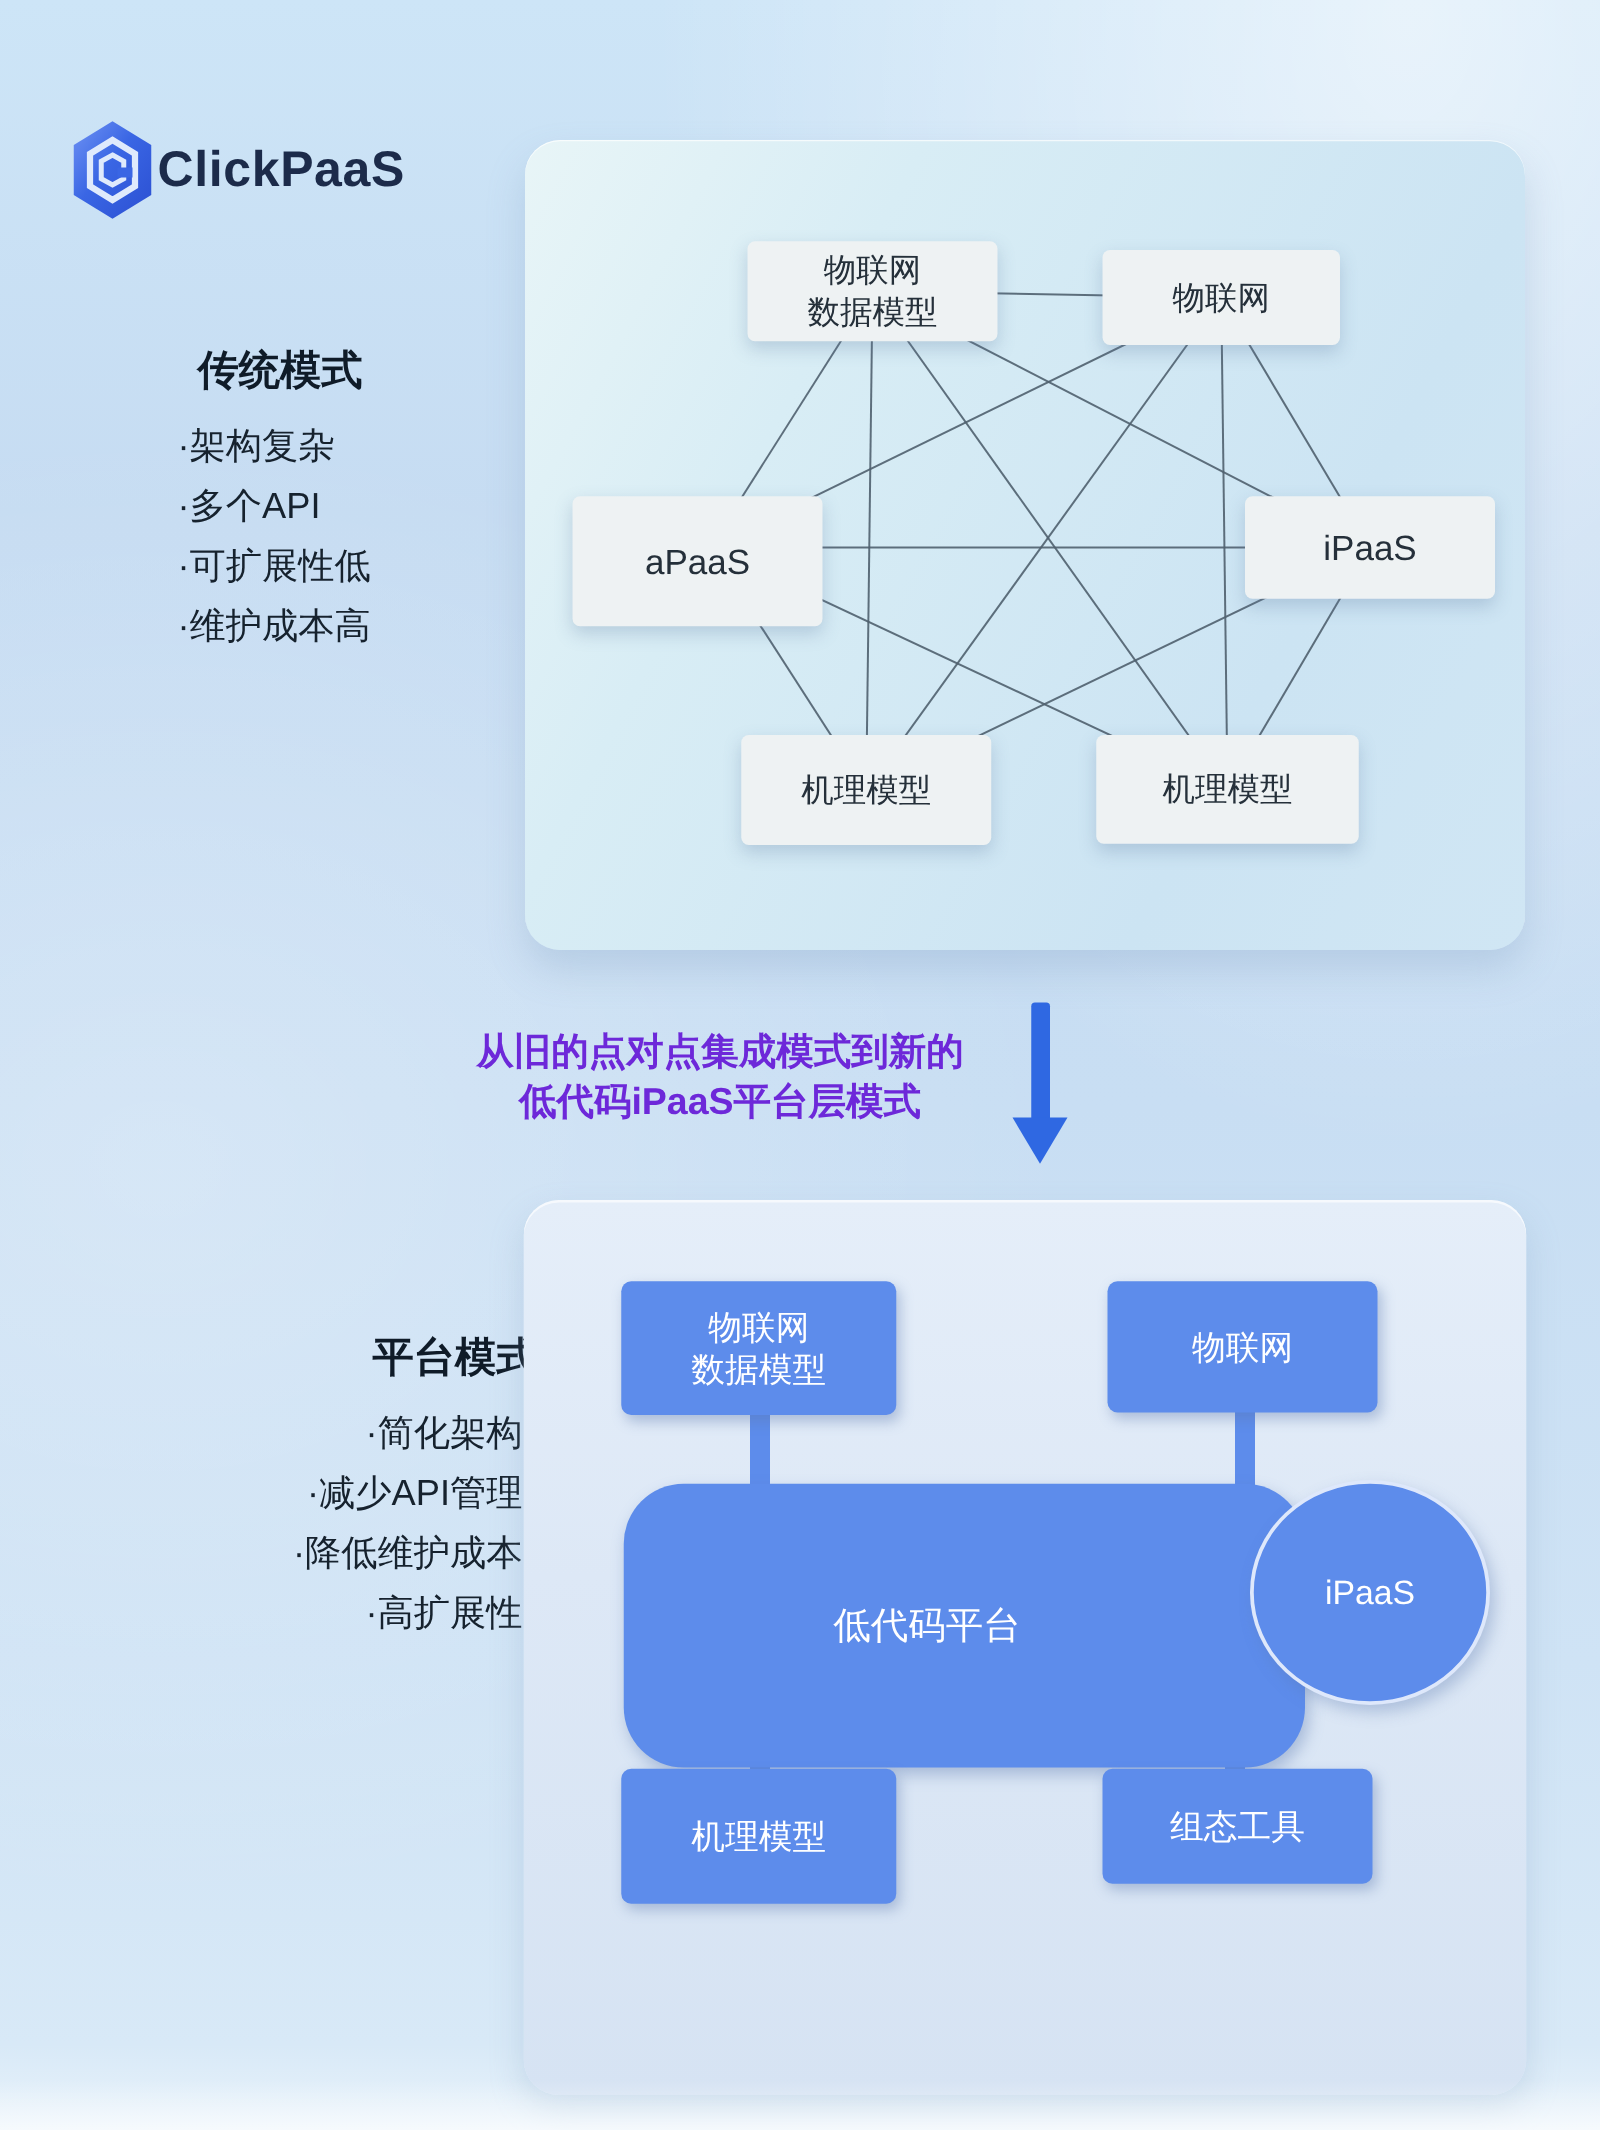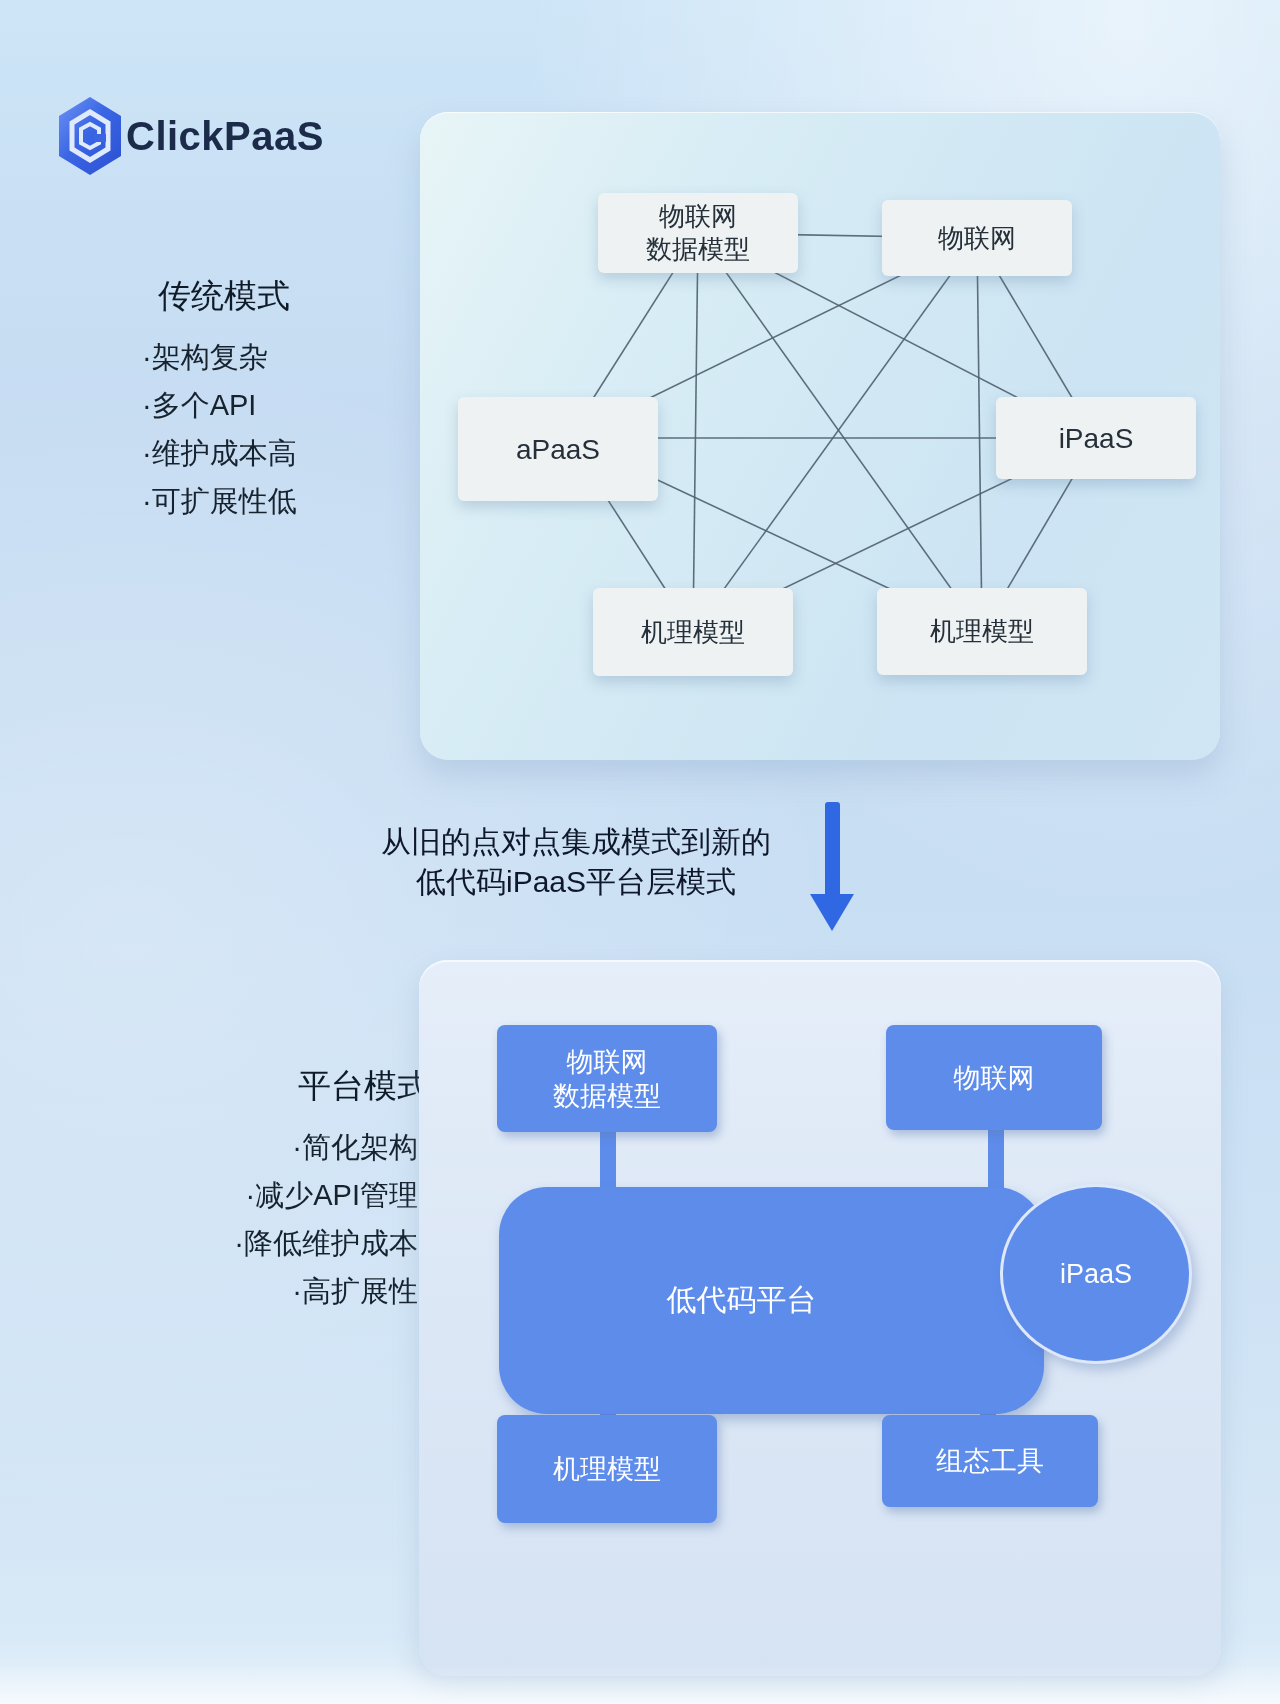--- a/index.html
+++ b/index.html
@@ -14,21 +14,21 @@
   .abs{position:absolute;}
 
   
   .brand{left:58px;top:96px;display:flex;align-items:center;gap:4px;}
   .brand-name{font-size:40px;font-weight:700;color:#1c2b4a;letter-spacing:.5px;}
 
   
   .info{width:300px;color:#16222e;}
   .info-legacy{left:130px;top:274px;}
   .info-platform{left:130px;top:1064px;text-align:right;}
-  .info h2{margin:0 0 14px 28px;font-size:33px;font-weight:400;color:#0f1b28;}
+  .info h2{margin:0 0 14px 28px;font-size:33px;font-weight:700;color:#0f1b28;}
   .info ul{list-style:none;margin:12px;padding:0;}
   .info li{font-size:29px;line-height:48px;font-weight:400;}
 
   
   .panel-legacy{
     left:420px;top:112px;width:800px;height:648px;border-radius:28px;
     background:linear-gradient(118deg,#e8f5f7 0%,#d8edf5 28%,#cce4f3 72%,#d0e6f4 100%);
     box-shadow:0 16px 30px rgba(130,160,195,.30), inset 0 1px 0 rgba(255,255,255,.7);
   }
   .mesh{position:absolute;left:0;top:0;width:800px;height:648px;}
@@ -43,21 +43,21 @@
   .n-a{left:178px;top:81px;width:200px;height:80px;}
   .n-b{left:462px;top:88px;width:190px;height:76px;}
   .n-c{left:38px;top:285px;width:200px;height:104px;}
   .n-d{left:576px;top:285px;width:200px;height:82px;}
   .n-e{left:173px;top:476px;width:200px;height:88px;}
   .n-f{left:457px;top:476px;width:210px;height:87px;}
 
   
   .transition-text{
     left:330px;top:822px;width:492px;text-align:center;
-    font-size:30px;line-height:40px;font-weight:400;color:#0f172a;
+    font-size:30px;line-height:40px;font-weight:700;color:#6d28d9;
   }
   .arrow-bar{left:825px;top:802px;width:15px;height:95px;background:#2f68e2;border-radius:3px;}
   .arrow-head{
     left:810px;top:894px;width:0;height:0;
     border-left:22px solid transparent;border-right:22px solid transparent;
     border-top:37px solid #2f68e2;
   }
 
   
   .panel-platform{
@@ -114,22 +114,22 @@
     <rect x="36" y="38" width="12" height="8" fill="#3a66e4"></rect>
   </svg>
   <div class="brand-name">ClickPaaS</div>
 </div>
 
 <div class="abs info info-legacy">
   <h2>传统模式</h2>
   <ul>
     <li>·架构复杂</li>
     <li>·多个API</li>
+    <li>·可扩展性低</li>
     <li>·维护成本高</li>
-    <li>·可扩展性低</li>
   </ul>
 </div>
 
 <div class="abs panel-legacy">
   <svg class="mesh" viewBox="0 0 800 648">
     <line x1="278" y1="121" x2="557" y2="126"></line>
     <line x1="278" y1="121" x2="148" y2="326"></line>
     <line x1="278" y1="121" x2="676" y2="326"></line>
     <line x1="278" y1="121" x2="273" y2="520"></line>
     <line x1="278" y1="121" x2="562" y2="520"></line>

